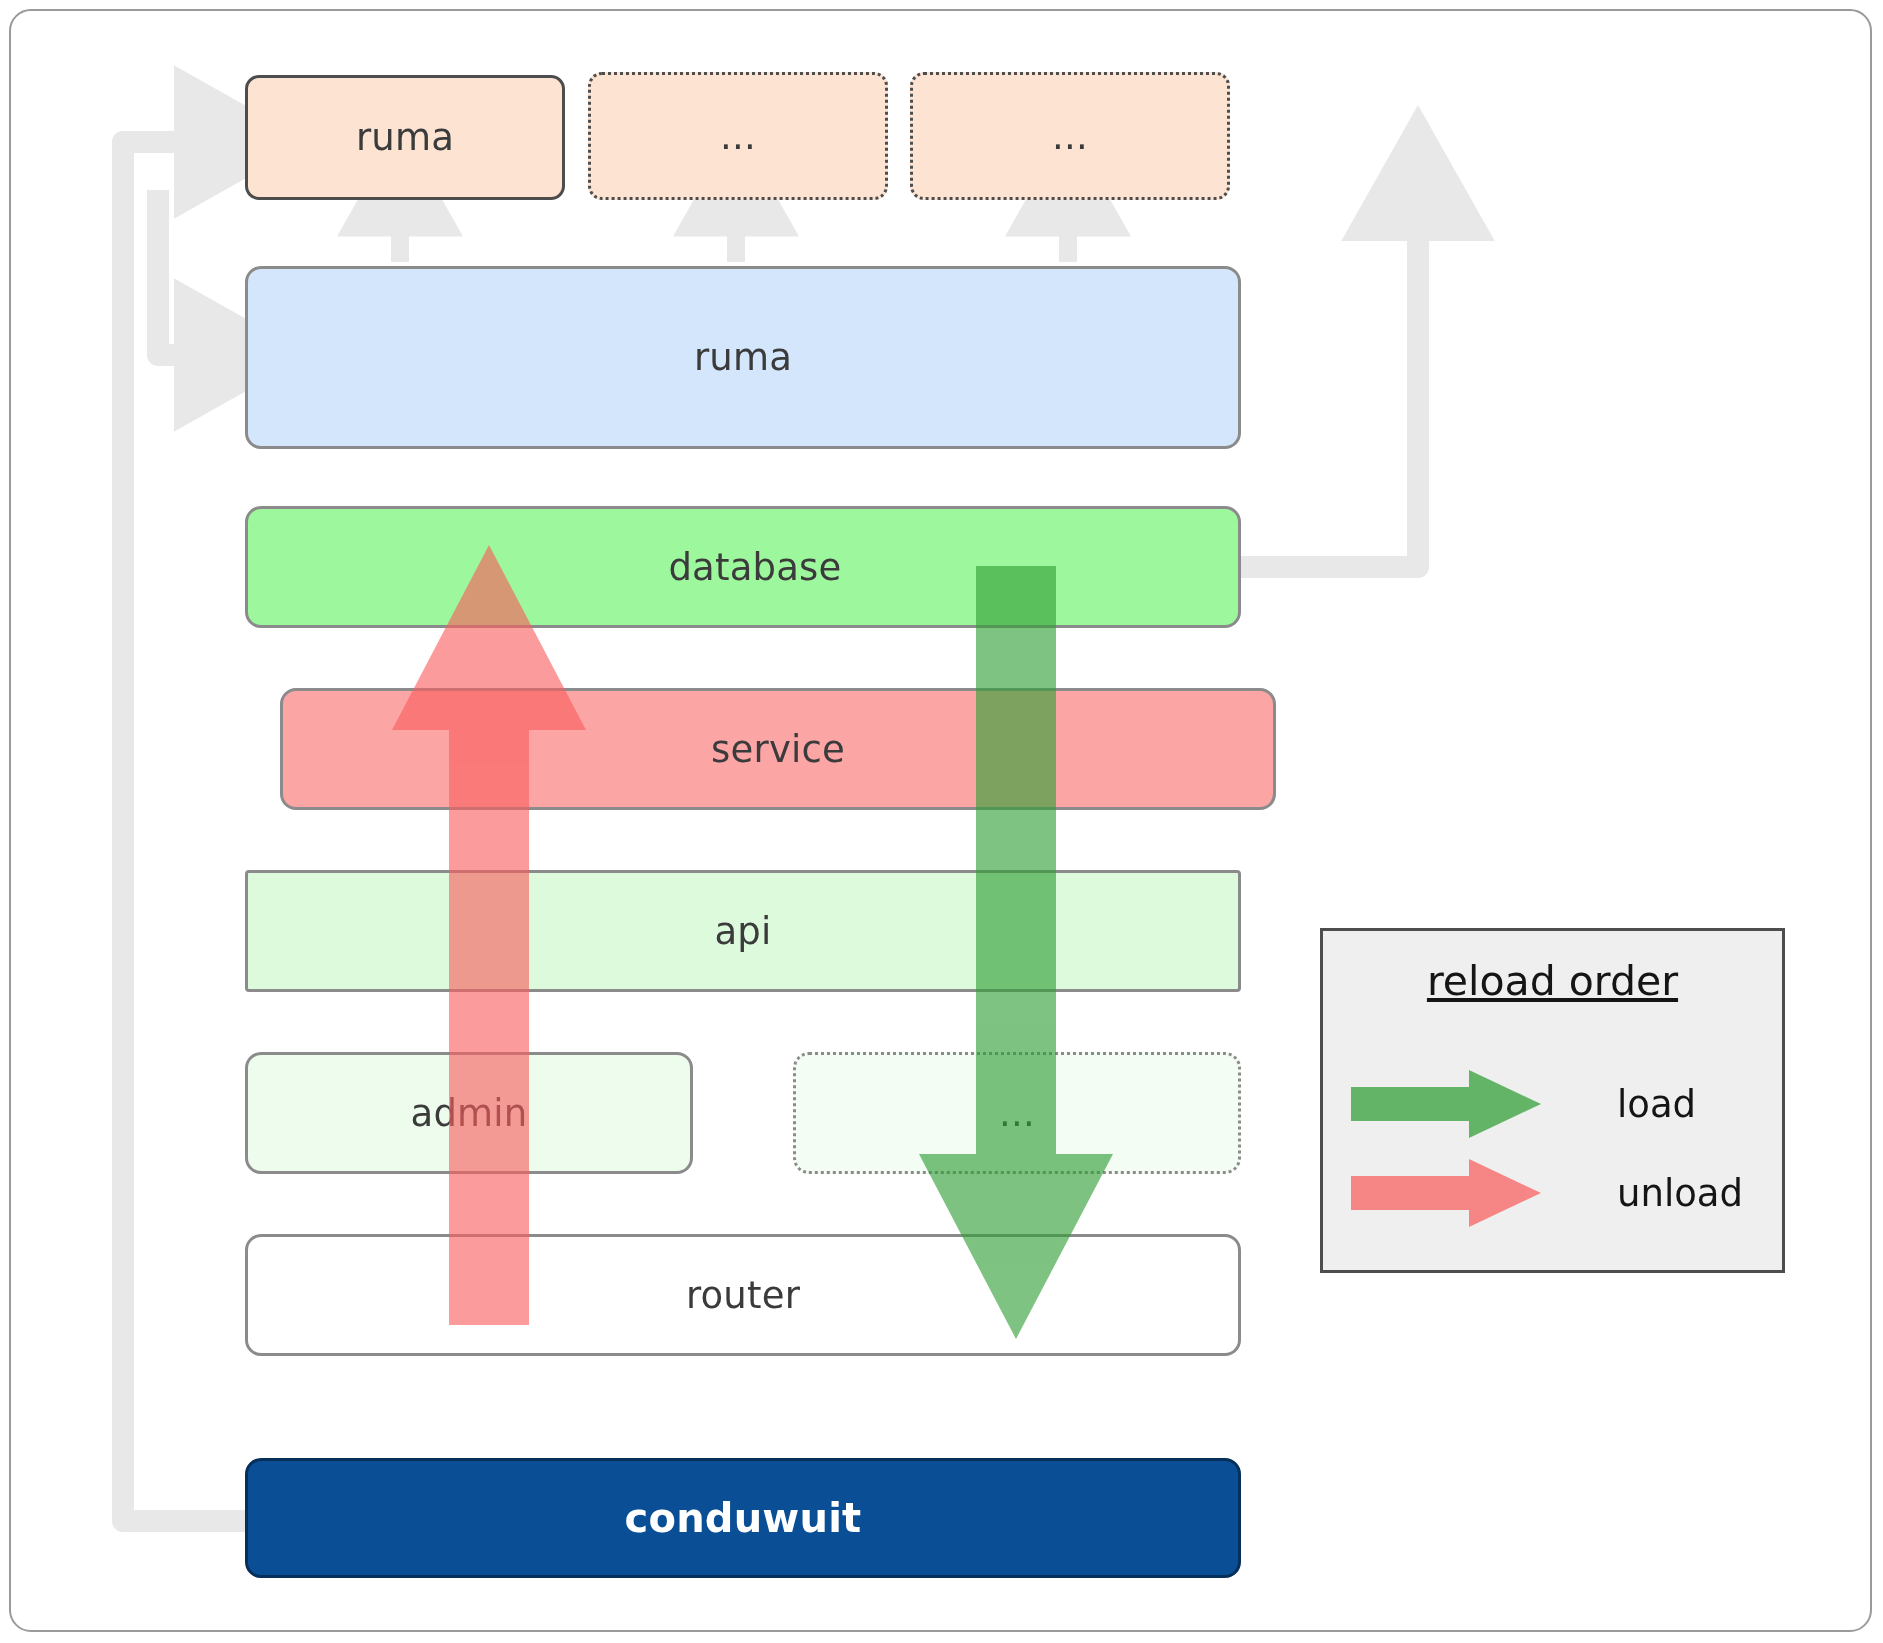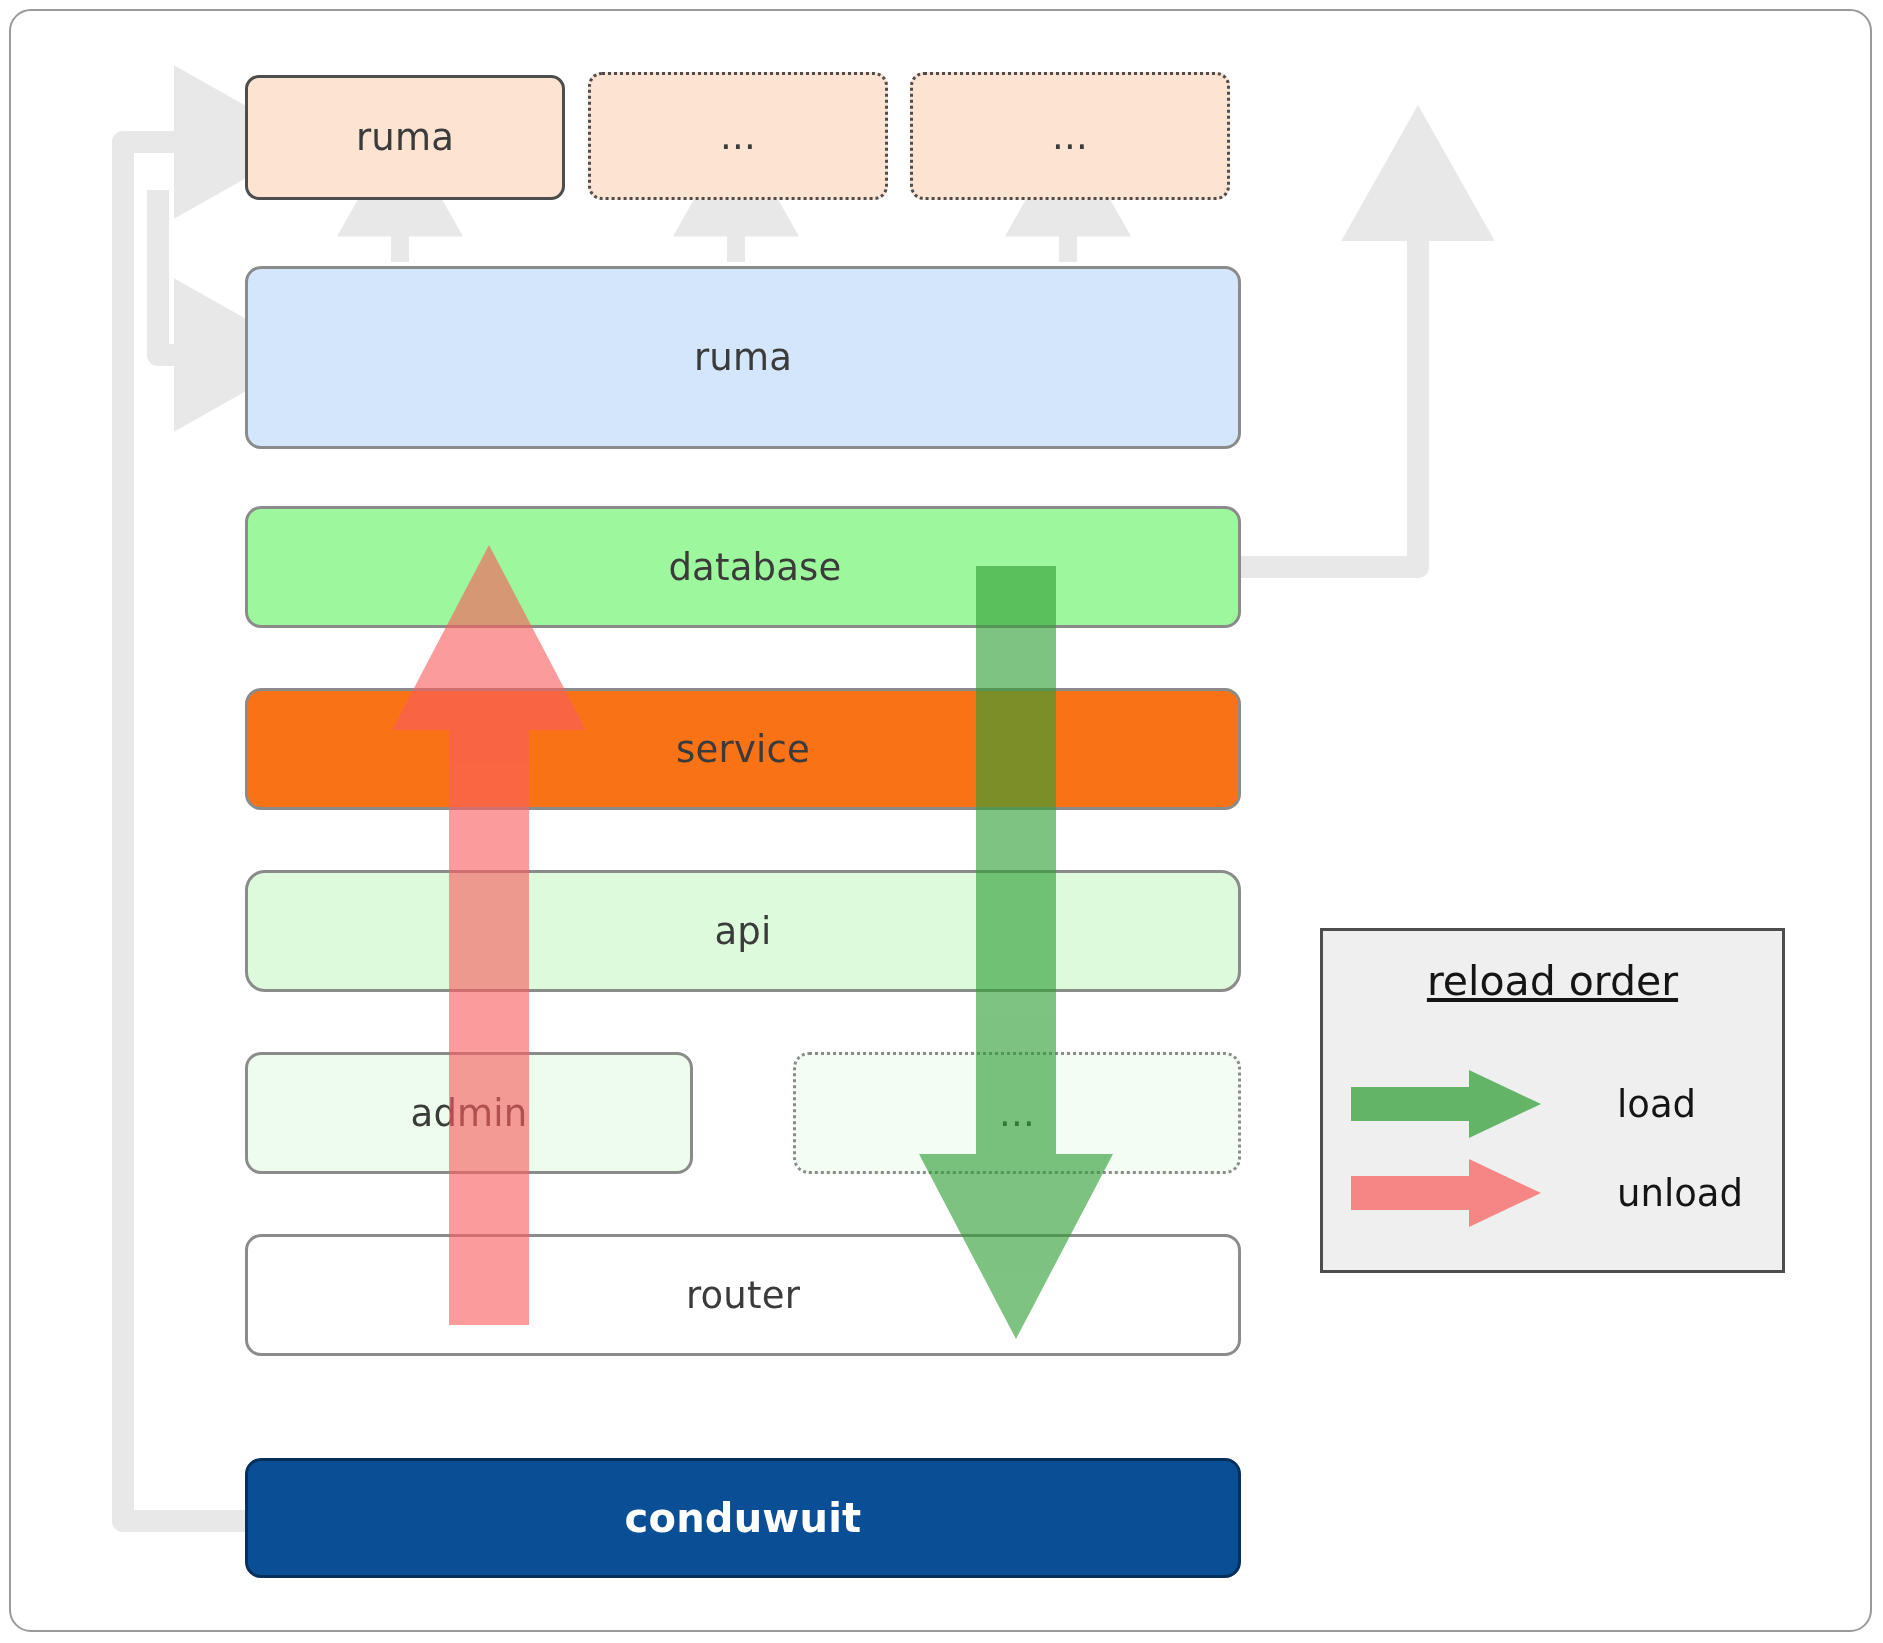--- a/index.html
+++ b/index.html
@@ -56,28 +56,29 @@
     background: #d4e6fb;
     border: 3px solid #8b8b8b;
     border-radius: 16px;
   }
   .node.l-database {
     background: #9df79d;
     border: 3px solid #8b8b8b;
     border-radius: 16px;
   }
   .node.l-service {
-    background: #f97316;
-    border: 3px solid #8b8b8b;
-    border-radius: 16px;
+    background: #fca5a5;
+    border: 3px solid #8b8b8b;
+    border-radius: 16px;
+    margin-left: 35px;
   }
   .node.l-api {
     background: #ddfadd;
     border: 3px solid #8b8b8b;
-    border-radius: 20px;
+    border-radius: 4px;
   }
   .node.l-admin {
     background: #edfced;
     border: 3px solid #8b8b8b;
     border-radius: 16px;
   }
   .node.l-dots {
     background: #f3fdf3;
     border: 3px dotted #8b8b8b;
     border-radius: 16px;

